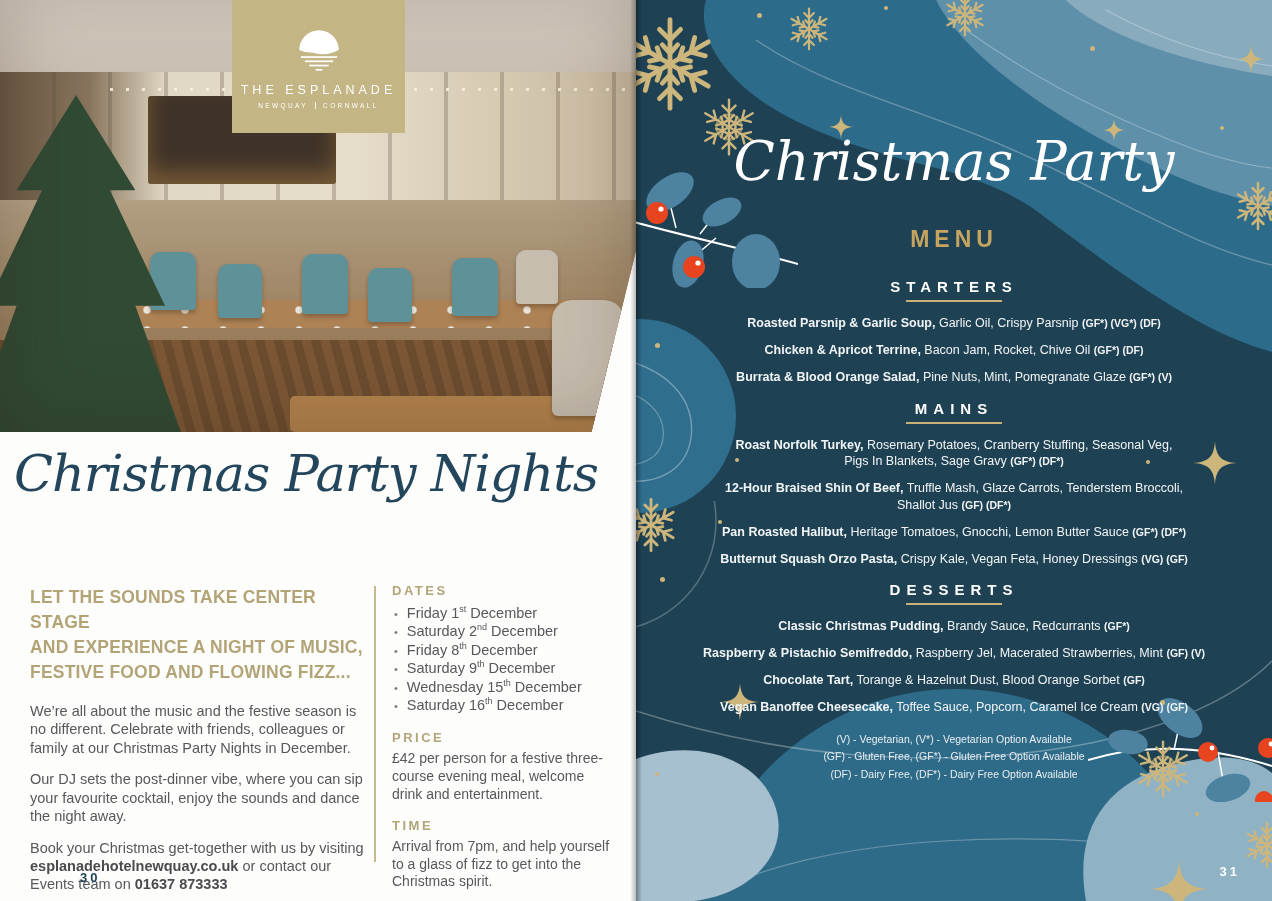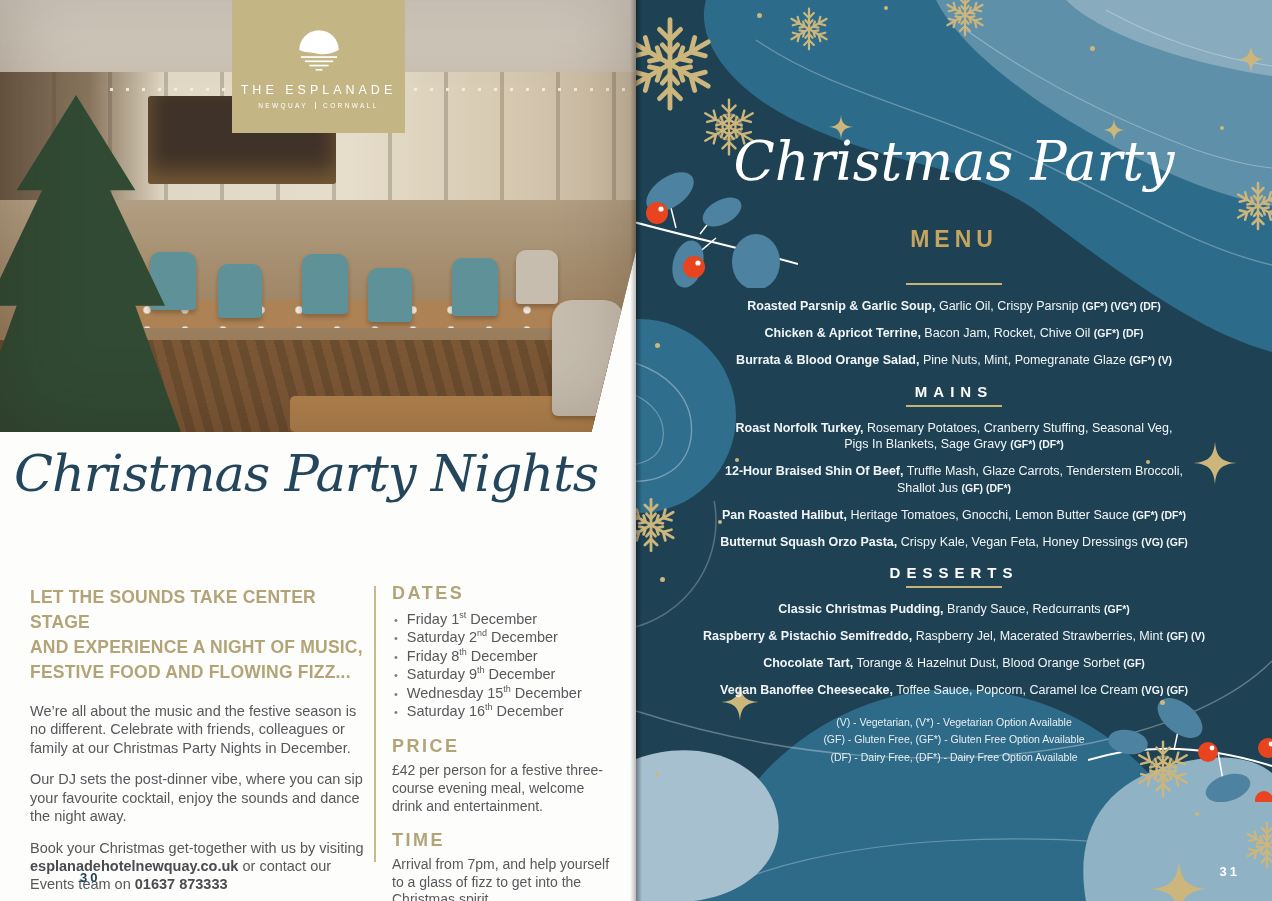--- a/index.html
+++ b/index.html
@@ -60,21 +60,21 @@
   .script{font-family:"DejaVu Serif",cursive,serif;font-style:italic;font-weight:normal;}
   .lp-headline{position:absolute;left:14px;top:446px;width:608px;font-size:51px;letter-spacing:-1px;
         color:#24465c;line-height:1.08;}
   .lp-col1{position:absolute;left:30px;top:585px;width:334px;}
   .lp-intro{color:#b3a478;font-weight:bold;font-size:17.5px;line-height:1.43;letter-spacing:.2px;}
   .lp-col1 p{color:#57585b;font-size:14.5px;line-height:18.4px;margin:0 0 13px 0;}
   .lp-col1 p:first-of-type{margin-top:17px;}
   .lp-col1 b{color:#4a4b4e;}
   .lp-divider{position:absolute;left:374px;top:586px;width:2px;height:276px;background:#c8b98a;}
   .lp-col2{position:absolute;left:392px;top:583px;width:242px;}
-  .gold-h{color:#b3a478;font-weight:bold;font-size:18px;letter-spacing:2.5px;}
+  .gold-h{color:#b3a478;font-weight:bold;font-size:13px;letter-spacing:2.5px;}
   .date-list{margin:7px 0 0 2px;padding:0;list-style:none;}
   .date-list li{color:#57585b;font-size:14.5px;line-height:17.4px;display:flex;align-items:baseline;}
   .date-list .blt{color:#7a7b7e;font-size:11px;margin-right:9px;}
   .date-list sup{font-size:9px;vertical-align:super;line-height:0;}
   .lp-col2 .blk{margin-top:15px;}
   .lp-col2 .blk p{color:#57585b;font-size:14px;line-height:17.6px;margin:5px 0 0 0;width:224px;}
   .pageno{position:absolute;font-weight:bold;font-size:13px;letter-spacing:3px;}
   .pageno-left{left:36px;bottom:16px;color:#1e4254;margin-left:44px;}
   .pageno-right{right:32px;bottom:22px;color:#fff;z-index:30;}
 
@@ -335,20 +335,21 @@
     <i class="dot" style="left:524px;top:700px;width:5px;height:5px"></i>
     <i class="dot" style="left:559px;top:812px;width:4px;height:4px"></i>
     <i class="dot" style="left:19px;top:772px;width:4px;height:4px"></i>
 
     <div class="script rp-title">Christmas Party</div>
     <div class="rp-subtitle">MENU</div>
 
     <div class="rp-menu">
 
       <div class="msec">
+        <div class="msec-h">STARTERS</div>
         <div class="msec-u"></div>
         <div class="item"><span class="nm">Roasted Parsnip &amp; Garlic Soup,</span><span> Garlic Oil, Crispy Parsnip </span><span class="tg">(GF*) (VG*) (DF)</span></div>
         <div class="item"><span class="nm">Chicken &amp; Apricot Terrine,</span><span> Bacon Jam, Rocket, Chive Oil </span><span class="tg">(GF*) (DF)</span></div>
         <div class="item"><span class="nm">Burrata &amp; Blood Orange Salad,</span><span> Pine Nuts, Mint, Pomegranate Glaze </span><span class="tg">(GF*) (V)</span></div>
       </div>
 
       <div class="msec">
         <div class="msec-h">MAINS</div>
         <div class="msec-u"></div>
         <div class="item"><span class="nm">Roast Norfolk Turkey,</span><span> Rosemary Potatoes, Cranberry Stuffing, Seasonal Veg,

